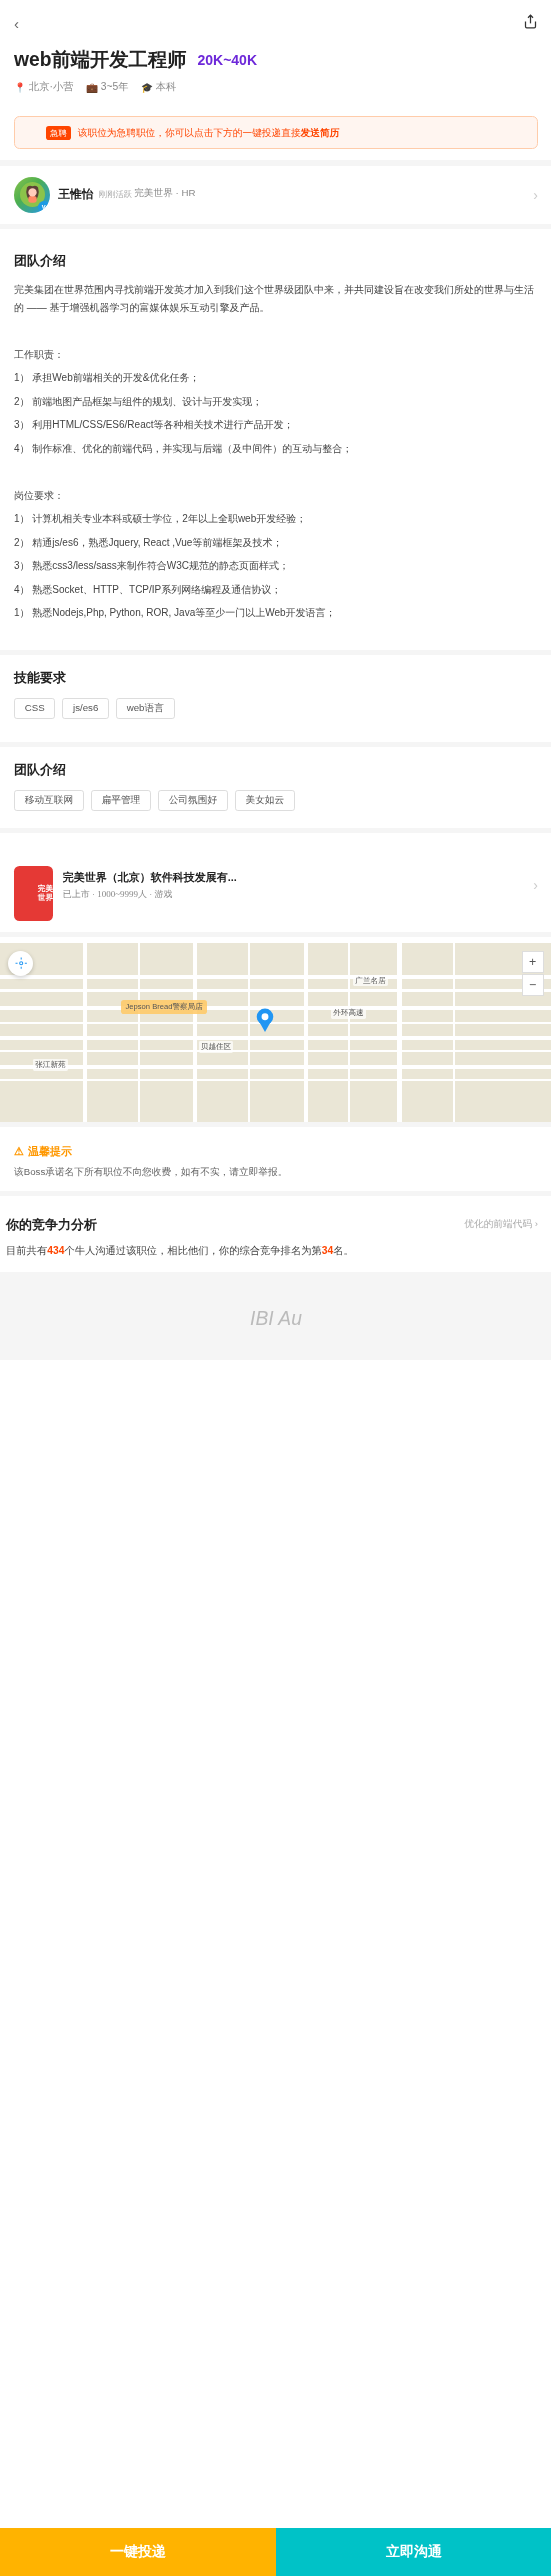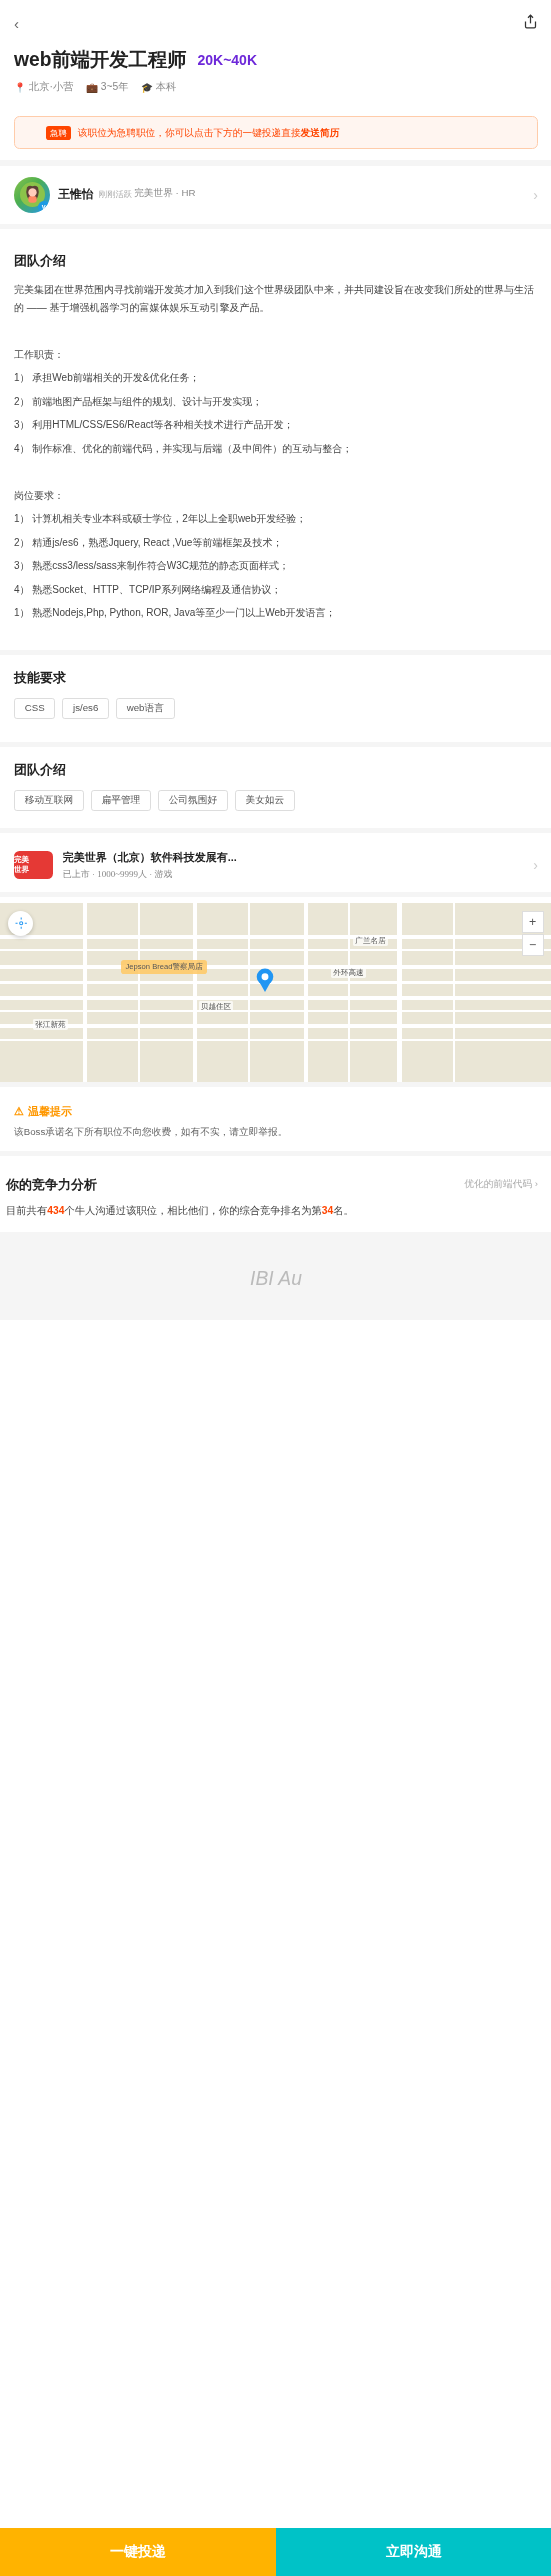--- a/index.html
+++ b/index.html
@@ -238,31 +238,32 @@
       justify-content: space-between;
       cursor: pointer;
     }
     .company-left {
       display: flex;
       align-items: center;
       gap: 9.7px;
     }
     .company-logo {
       width: 39px;
-      height: 28px;
+      height: 55px;
       border-radius: 5.5px;
       background: #e53935;
       display: flex;
       align-items: center;
-      justify-content: flex-start;
+      justify-content: flex-end;
       color: #fff;
       font-size: 7.6px;
       font-weight: bold;
       text-align: center;
       line-height: 1.2;
+      margin-top: 16px;
     }
     .company-info {
       display: flex;
       flex-direction: column;
       gap: 2.8px;
     }
     .company-name {
       font-size: 11px;
       font-weight: 600;
       color: #222;

